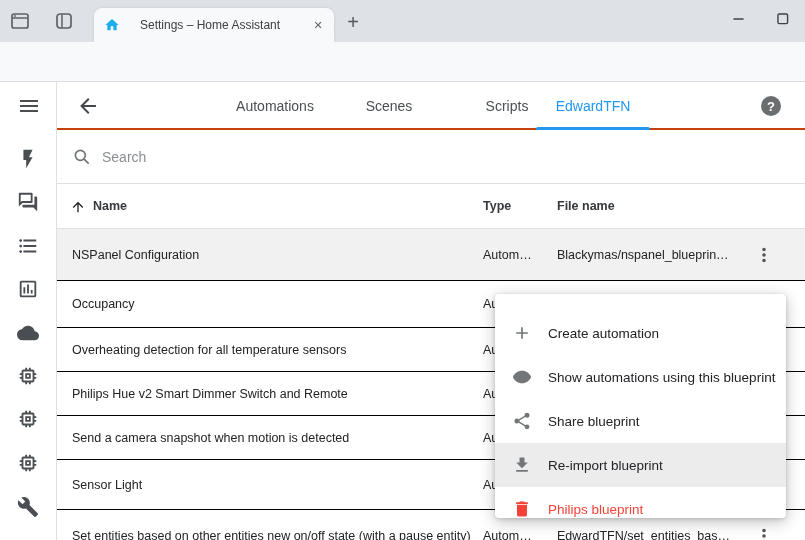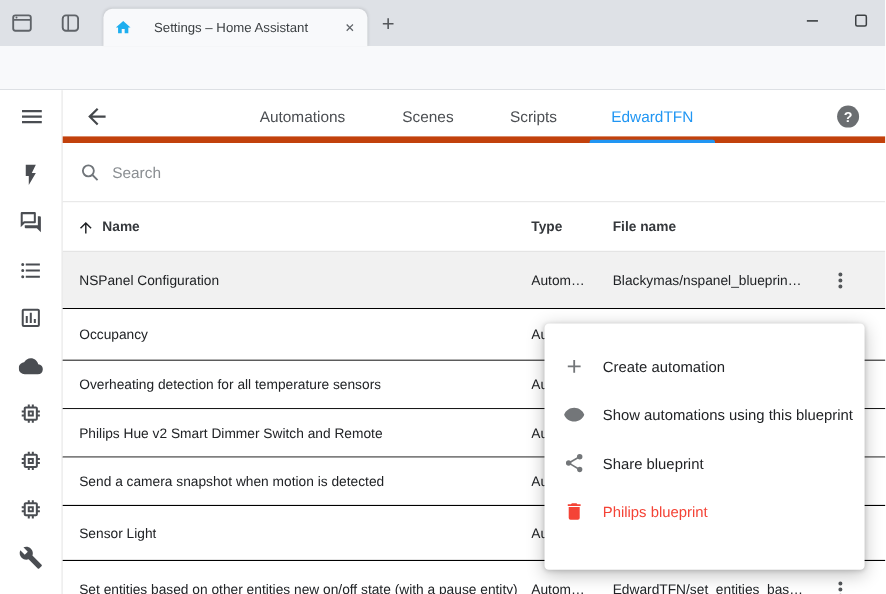--- a/index.html
+++ b/index.html
@@ -32,21 +32,21 @@
   .avatar { position:absolute; left:724px; top:49px; width:26px; height:26px; border-radius:50%; overflow:hidden; cursor:pointer; }
   .dots-h { position:absolute; left:769px; top:50px; width:24px; height:24px; font-size:17px; color:#4f5357;
             display:flex; align-items:center; justify-content:center; cursor:pointer; }
 
   
   .app { position:absolute; top:82px; left:0; width:805px; height:458px; background:#fff; }
   .sidebar { position:absolute; left:0; top:0; width:57px; height:458px; background:#fff; border-right:1px solid #e0e0e0; }
   .sb-ic { position:absolute; left:17px; width:24px; height:24px; color:#4a4d52; cursor:pointer; }
   .main { position:absolute; left:57px; top:0; width:748px; height:458px; }
 
-  .ha-header { position:absolute; top:0; left:0; width:748px; height:48px; border-bottom:6px solid #c2410c; background:#fff; }
+  .ha-header { position:absolute; top:0; left:0; width:748px; height:48px; border-bottom:2px solid #c2410c; background:#fff; }
   .ha-back { position:absolute; left:19px; top:12px; width:24px; height:24px; color:#44474b; cursor:pointer; }
   .ha-tab { position:absolute; top:24px; transform:translate(-50%,-50%); font-size:14px; color:#4b4e52; cursor:pointer; white-space:nowrap; }
   .ha-tab.active { color:#2196f3; font-weight:500; }
   .tab-indicator { position:absolute; left:479px; top:45px; width:114px; height:3px; background:#2196f3; border-radius:2px 2px 0 0; }
   .help-btn { position:absolute; left:704px; top:14px; width:20px; height:20px; border-radius:50%; background:#6b6e71;
               color:#fff; font-size:13px; font-weight:bold; display:flex; align-items:center; justify-content:center; cursor:pointer; }
 
   .search-row { position:absolute; top:48px; left:0; width:748px; height:54px; border-bottom:1px solid #e0e0e0; background:#fff; }
   .search-ic { position:absolute; left:15px; top:17px; width:20px; height:20px; color:#70757a; }
   .search-input { position:absolute; left:45px; top:12px; width:650px; height:30px; border:none; outline:none;
@@ -256,21 +256,21 @@
     <div class="main">
 
       <div class="ha-header">
         <div class="ha-back">
           <svg viewBox="0 0 24 24" width="24" height="24">
               <path d="M20,11V13H8L13.5,18.5L12.08,19.92L4.16,12L12.08,4.08L13.5,5.5L8,11H20Z" fill="currentColor"></path>
             </svg>
         </div>
         <span class="ha-tab" style="left:218px;">Automations</span>
         <span class="ha-tab" style="left:332px;">Scenes</span>
-        <span class="ha-tab" style="left:428px;">Scripts</span>
+        <span class="ha-tab" style="left:450px;">Scripts</span>
         <span class="ha-tab active" style="left:536px;">EdwardTFN</span>
         <div class="tab-indicator"></div>
         <div class="help-btn">?</div>
       </div>
 
       <div class="search-row">
         <span class="search-ic">
           <svg viewBox="0 0 24 24" width="20" height="20">
               <circle cx="10" cy="10" r="6" fill="none" stroke="currentColor" stroke-width="2"></circle>
               <path d="M14.5,14.5L20,20" stroke="currentColor" stroke-width="2"></path>
@@ -376,20 +376,28 @@
           <span class="mi-label">Show automations using this blueprint</span>
         </div>
         <div class="mi">
           <span class="mi-ic">
             <svg viewBox="0 0 24 24" width="20" height="20">
                 <path d="M18,16.08C17.24,16.08 16.56,16.38 16.04,16.85L8.91,12.7C8.96,12.47 9,12.24 9,12C9,11.76 8.96,11.53 8.91,11.3L15.96,7.19C16.5,7.69 17.21,8 18,8A3,3 0 0,0 21,5A3,3 0 0,0 18,2A3,3 0 0,0 15,5C15,5.24 15.04,5.47 15.09,5.7L8.04,9.81C7.5,9.31 6.79,9 6,9A3,3 0 0,0 3,12A3,3 0 0,0 6,15C6.79,15 7.5,14.69 8.04,14.19L15.16,18.34C15.11,18.55 15.08,18.77 15.08,19C15.08,20.61 16.39,21.91 18,21.91C19.61,21.91 20.92,20.61 20.92,19A2.92,2.92 0 0,0 18,16.08Z" fill="currentColor"></path>
               </svg>
           </span>
           <span class="mi-label">Share blueprint</span>
         </div>
+        <div class="mi hl">
+          <span class="mi-ic">
+            <svg viewBox="0 0 24 24" width="20" height="20">
+                <path d="M5,20H19V18H5M19,9H15V3H9V9H5L12,16L19,9Z" fill="currentColor"></path>
+              </svg>
+          </span>
+          <span class="mi-label">Re-import blueprint</span>
+        </div>
         <div class="mi danger">
           <span class="mi-ic">
             <svg viewBox="0 0 24 24" width="20" height="20">
                 <path d="M19,4H15.5L14.5,3H9.5L8.5,4H5V6H19M6,19A2,2 0 0,0 8,21H16A2,2 0 0,0 18,19V7H6V19Z" fill="currentColor"></path>
               </svg>
           </span>
           <span class="mi-label">Philips blueprint</span>
         </div>
       </div>
 

